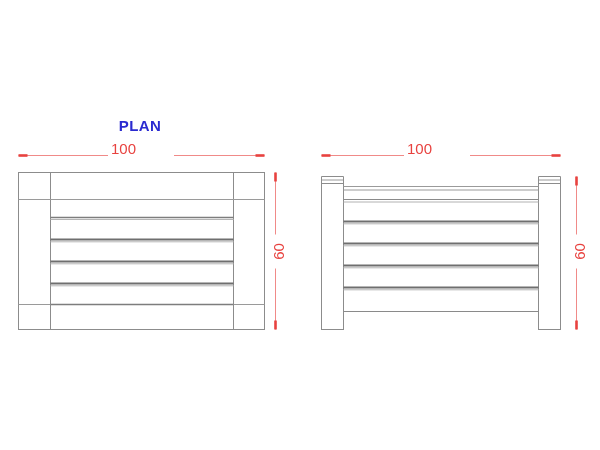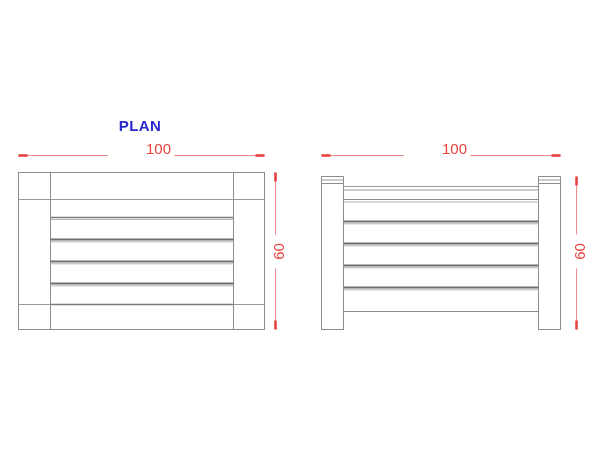--- a/index.html
+++ b/index.html
@@ -49,21 +49,21 @@
   
   .dim-text {
     position: absolute;
     color: #e8423f;
     font-family: "Liberation Sans", sans-serif;
     font-size: 15px;
     font-weight: 400;
     white-space: nowrap;
     background: #ffffff;
     padding: 0 3px;
-    text-align: right;
+    text-align: left;
   }
   #plan-dim-h-text {
     left: 108px;
     top: 140px;
     width: 60px;
   }
   #side-dim-h-text {
     left: 404px;
     top: 140px;
     width: 60px;

